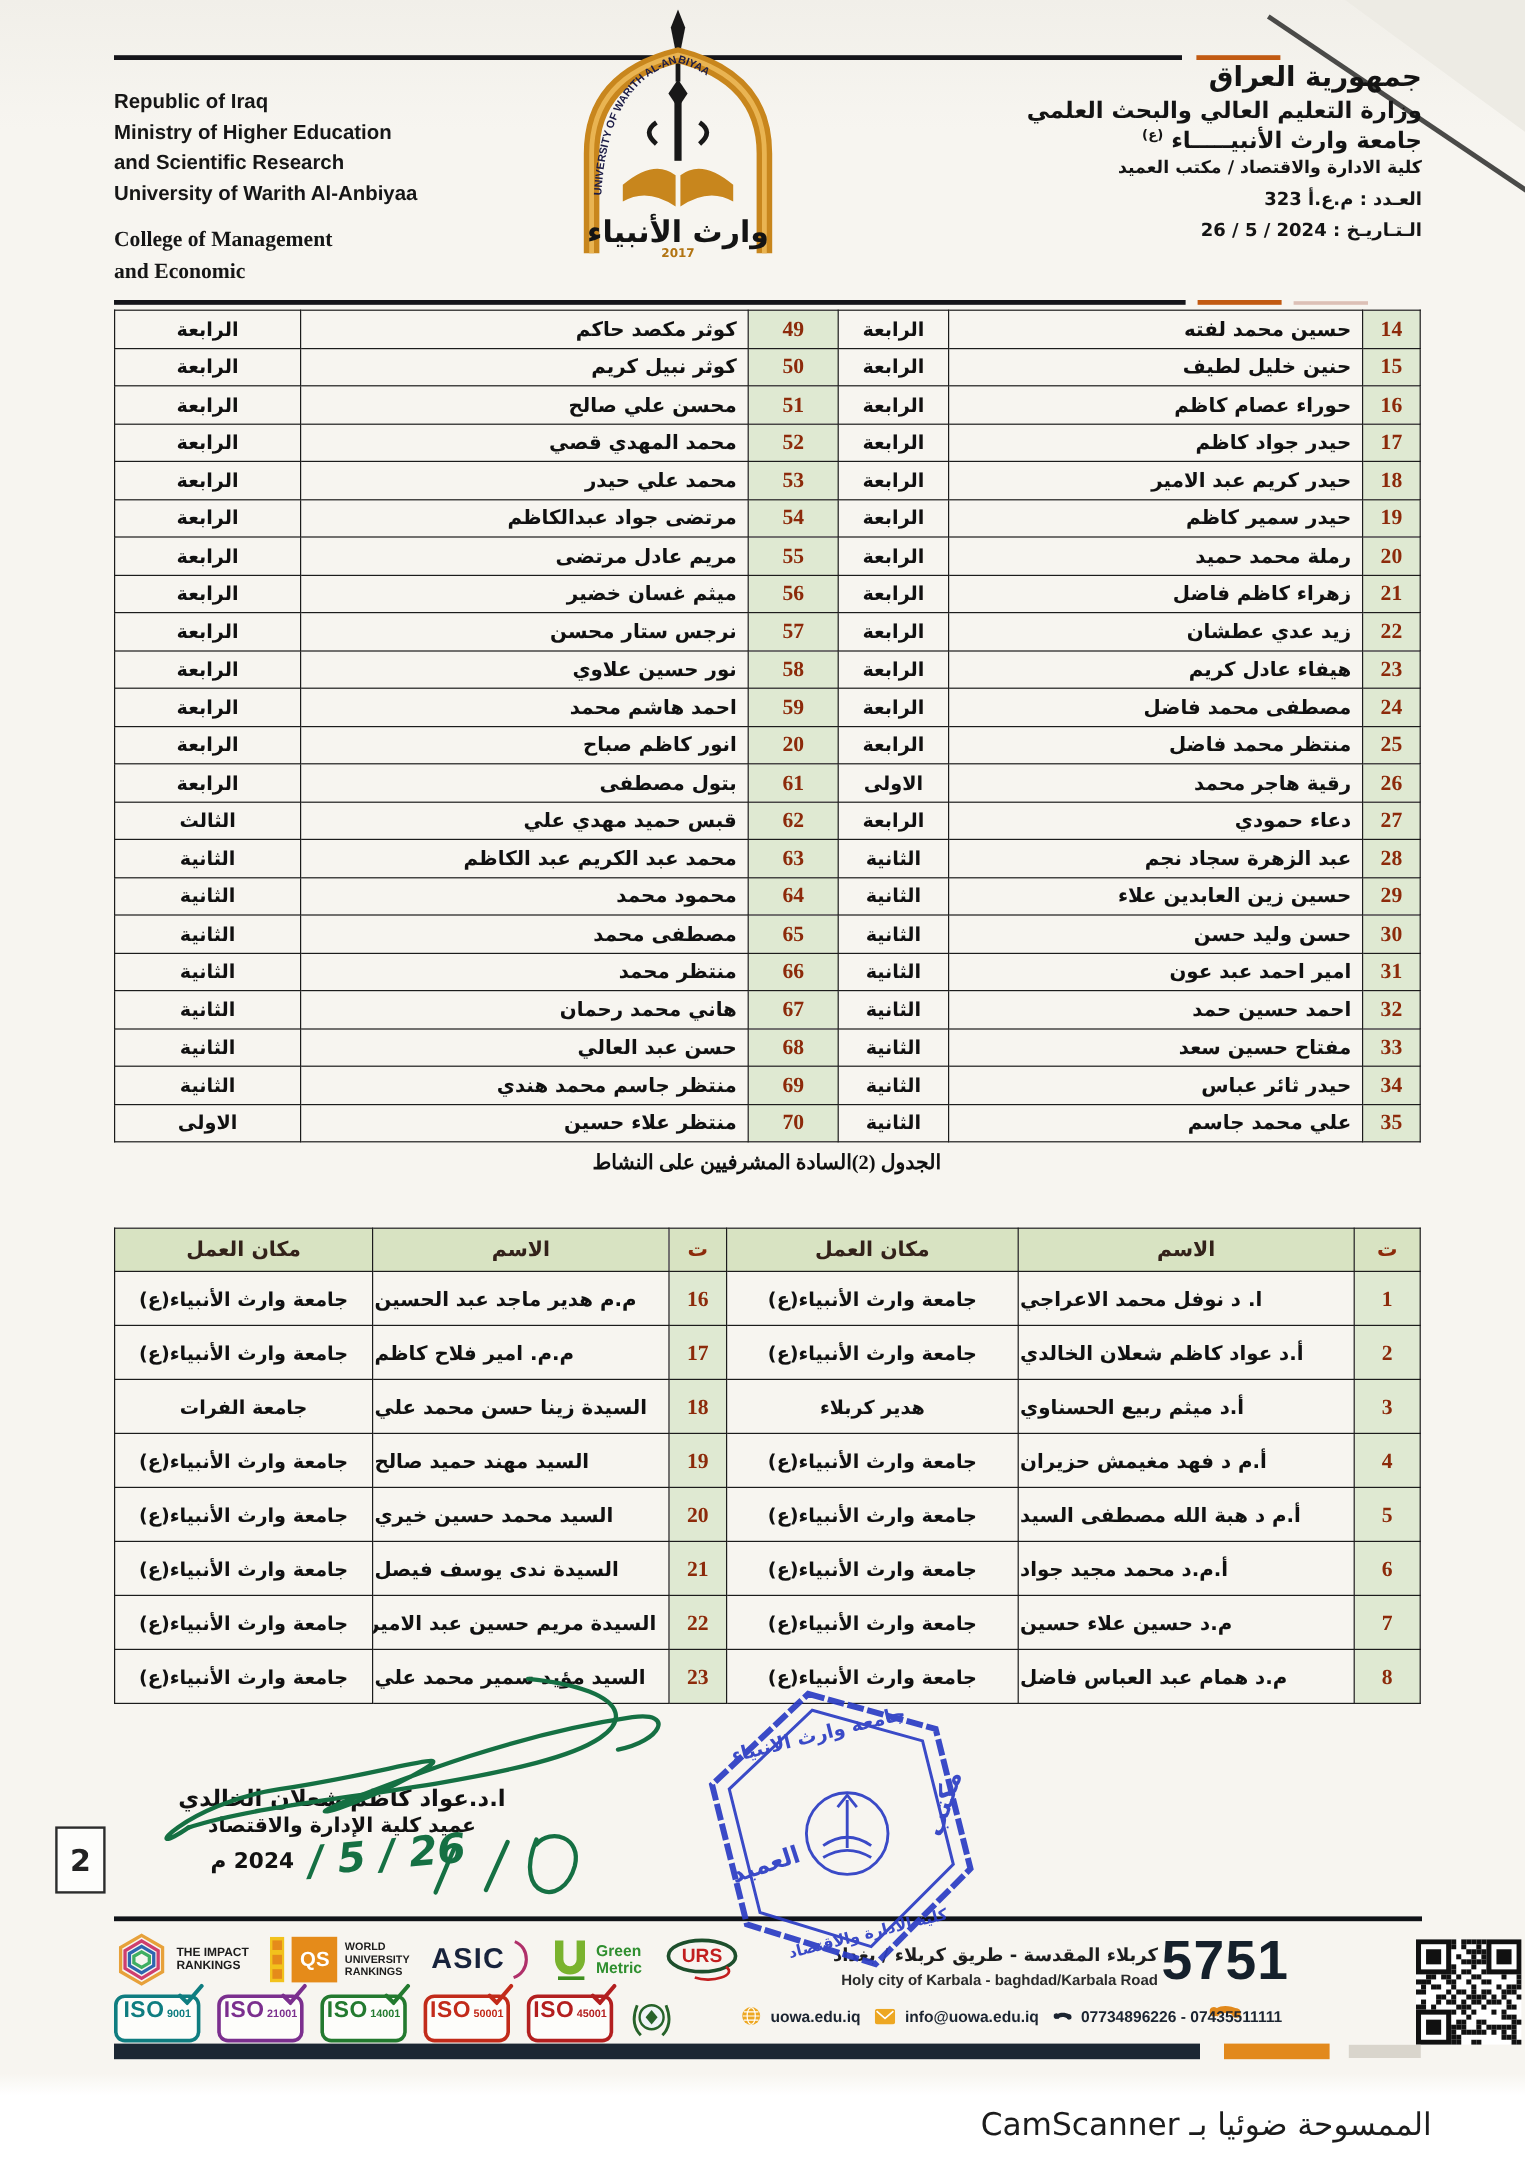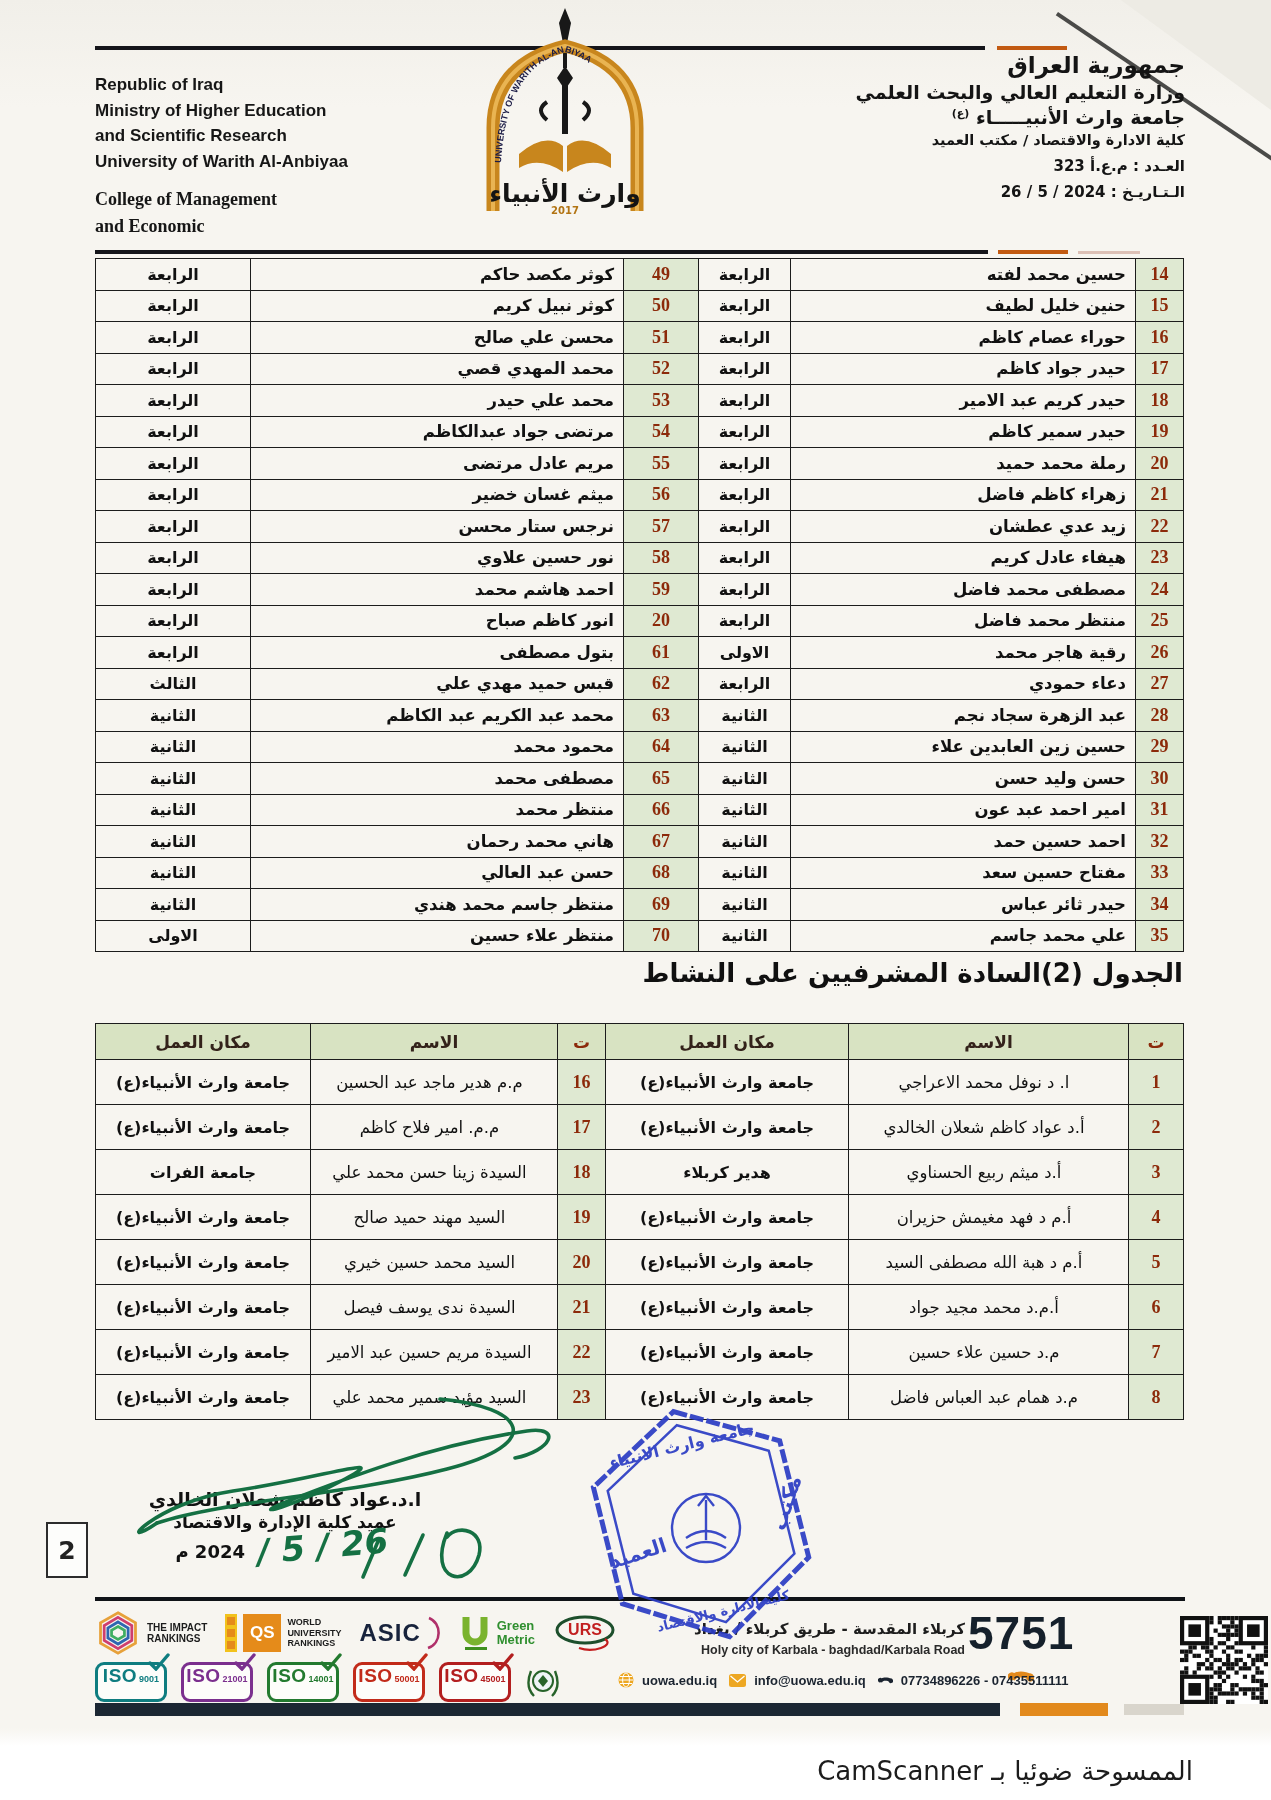--- a/index.html
+++ b/index.html
@@ -30,28 +30,28 @@
   
   .logo{position:absolute;left:463px;top:6px;}
   
   table{border-collapse:collapse;table-layout:fixed;background:transparent;}
   td,th{border:1.6px solid #1c1c1c;overflow:hidden;white-space:nowrap;}
   .tbl1{position:absolute;left:95px;top:258px;width:1088px;}
   .tbl1 tr{height:31.5px;}
   .tbl1 .num-cell{background:#dfe9d2;color:#8c2a0a;font-family:"Liberation Serif",serif;font-weight:bold;font-size:18px;text-align:center;}
   .tbl1 .name-cell{direction:rtl;text-align:right;padding-right:9px;font-weight:bold;font-size:16.5px;}
   .tbl1 .stage-cell{direction:rtl;text-align:center;font-weight:bold;font-size:16px;}
-  .section-title{position:absolute;left:95px;top:958px;width:1088px;text-align:right;direction:rtl;font-weight:bold;font-size:26px;color:#101010;}
+  .section-title{position:absolute;left:95px;top:958px;width:1088px;text-align:center;direction:rtl;font-weight:bold;font-size:17px;color:#101010;font-family:Liberation Serif, serif;}
   .tbl2{position:absolute;left:95px;top:1023px;width:1088px;}
   .tbl2 tr{height:45px;}
   .tbl2 tr.hdr{height:36px;}
   .tbl2 .hd{background:#d8e3c2;direction:rtl;text-align:center;font-weight:bold;font-size:17px;color:#33221a;}
   .tbl2 .hd-num{background:#d8e3c2;text-align:center;font-weight:bold;font-size:17px;color:#8c2a0a;direction:rtl;}
   .tbl2 .num-cell{background:#dfe9d2;color:#8c2a0a;font-family:"Liberation Serif",serif;font-weight:bold;font-size:18px;text-align:center;}
-  .tbl2 .name-cell{direction:rtl;text-align:center;padding-right:10px;font-weight:normal;font-size:16.5px;}
+  .tbl2 .name-cell{direction:rtl;text-align:left;padding-right:10px;font-weight:bold;font-size:16.5px;}
   .tbl2 .work-cell{direction:rtl;text-align:center;font-weight:bold;font-size:16px;}
   
   .sig-svg{position:absolute;left:95px;top:1385px;z-index:6;}
   .sig-block{position:absolute;left:120px;top:1488px;width:330px;text-align:center;direction:rtl;z-index:5;}
   .sig-name{font-weight:bold;font-size:19px;}
   .sig-title{font-weight:bold;font-size:17px;margin-top:2px;}
   .sig-date{font-weight:bold;font-size:18px;margin-top:4px;direction:rtl;}
   .sig-date .hw{color:#157043;font-style:italic;font-size:34px;font-weight:bold;display:inline-block;transform:rotate(-5deg);margin:0 6px;line-height:20px;}
   .page-num{position:absolute;left:46px;top:1522px;width:38px;height:52px;border:2.5px solid #2c2c2c;background:#fdfdfb;
     display:flex;align-items:center;justify-content:center;font-size:25px;font-weight:bold;color:#222;}

